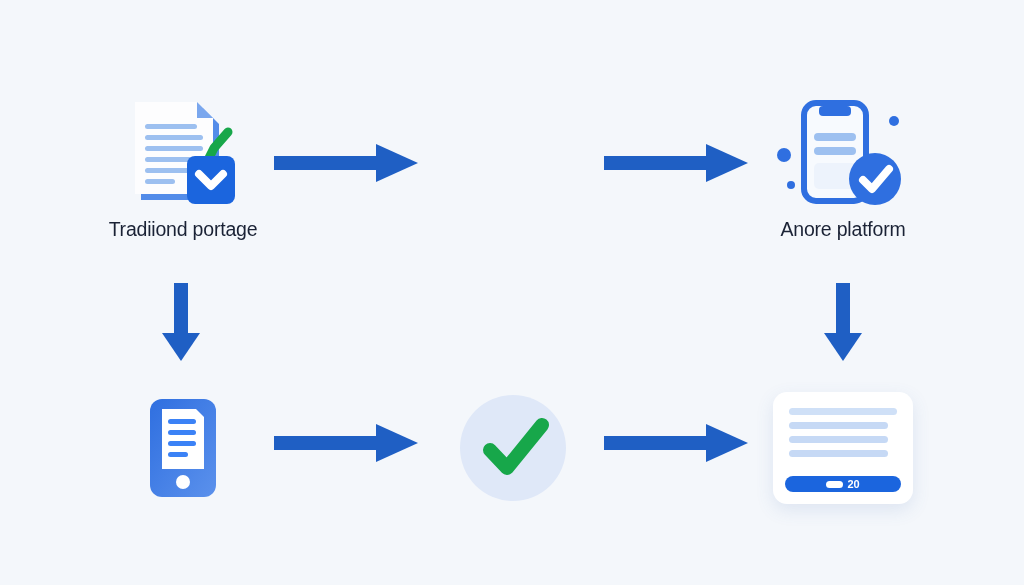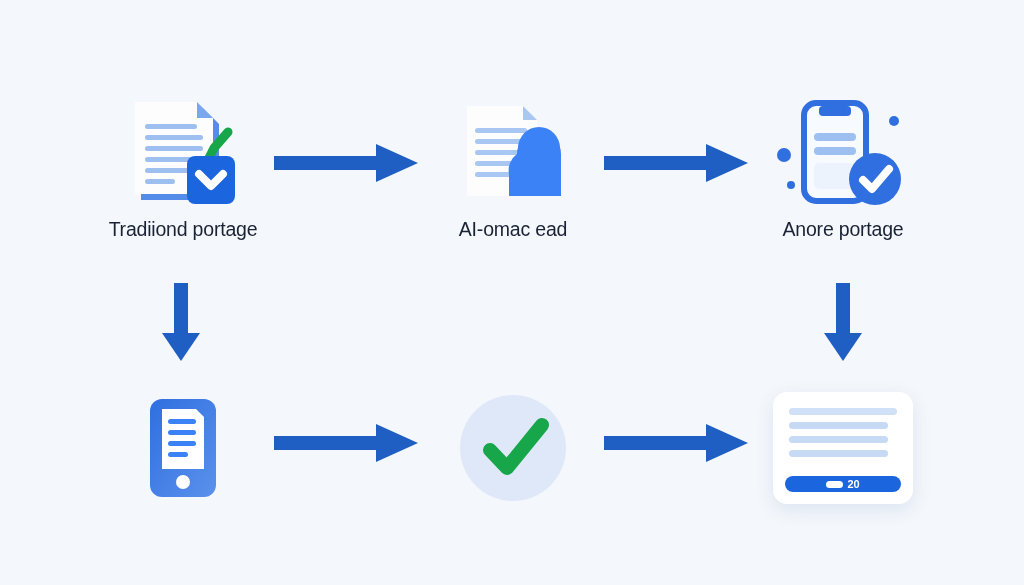--- a/index.html
+++ b/index.html
@@ -155,42 +155,20 @@
     <div class="caption">Tradiiond portage</div>
   </div>
 
   <div class="arrow-h" style="left:272px; top:140px;">
     <svg viewBox="0 0 150 46" aria-hidden="true">
       <rect x="2" y="16" width="108" height="14" fill="#1f5fc4"></rect>
       <path d="M104 4 L146 23 L104 42 Z" fill="#1f5fc4"></path>
     </svg>
   </div>
 
-  <div class="step" style="left:408px; top:88px;">
-    <div class="art">
-      <div class="ai-icon">
-        <svg viewBox="0 0 120 110" width="120" height="110" aria-hidden="true">
-
-          <path d="M14 8 h56 l14 14 v76 h-70 z" fill="#fdfdfe"></path>
-
-          <path d="M70 8 l14 14 h-14 z" fill="#a8c7f2"></path>
-
-          <rect x="22" y="30" width="52" height="5" rx="2.5" fill="#a8c7f2"></rect>
-          <rect x="22" y="41" width="56" height="5" rx="2.5" fill="#a8c7f2"></rect>
-          <rect x="22" y="52" width="56" height="5" rx="2.5" fill="#a8c7f2"></rect>
-          <rect x="22" y="63" width="56" height="5" rx="2.5" fill="#a8c7f2"></rect>
-          <rect x="22" y="74" width="50" height="5" rx="2.5" fill="#a8c7f2"></rect>
-
-          <path d="M64 56 a22 22 0 0 1 44 0 v42 h-52 v-22 a20 20 0 0 1 8 -20 z" fill="#3b82f6"></path>
-          <circle cx="86" cy="50" r="21" fill="#3b82f6"></circle>
-        </svg>
-      </div>
-    </div>
-    <div class="caption">AI-omac ead</div>
-  </div>
 
   <div class="arrow-h" style="left:602px; top:140px;">
     <svg viewBox="0 0 150 46" aria-hidden="true">
       <rect x="2" y="16" width="108" height="14" fill="#1f5fc4"></rect>
       <path d="M104 4 L146 23 L104 42 Z" fill="#1f5fc4"></path>
     </svg>
   </div>
 
   <div class="step" style="left:738px; top:88px;">
     <div class="art">
@@ -207,21 +185,21 @@
 
           <rect x="43" y="40" width="42" height="8" rx="4" fill="#9dc0f0"></rect>
           <rect x="43" y="54" width="42" height="8" rx="4" fill="#9dc0f0"></rect>
           <rect x="43" y="70" width="42" height="26" rx="5" fill="#edf3fc"></rect>
 
           <circle cx="104" cy="86" r="26" fill="#2f6fe0"></circle>
           <path d="M92 87 L101 96 L118 76" stroke="#ffffff" stroke-width="8" fill="none" stroke-linecap="round" stroke-linejoin="round"></path>
         </svg>
       </div>
     </div>
-    <div class="caption">Anore portage</div>
+    <div class="caption">Anore platform</div>
   </div>
 
   <div class="arrow-v" style="left:158px; top:283px;">
     <svg viewBox="0 0 46 80" aria-hidden="true">
       <rect x="16" y="0" width="14" height="54" fill="#1f5fc4"></rect>
       <path d="M4 50 L23 78 L42 50 Z" fill="#1f5fc4"></path>
     </svg>
   </div>
 
   <div class="arrow-v" style="left:820px; top:283px;">

